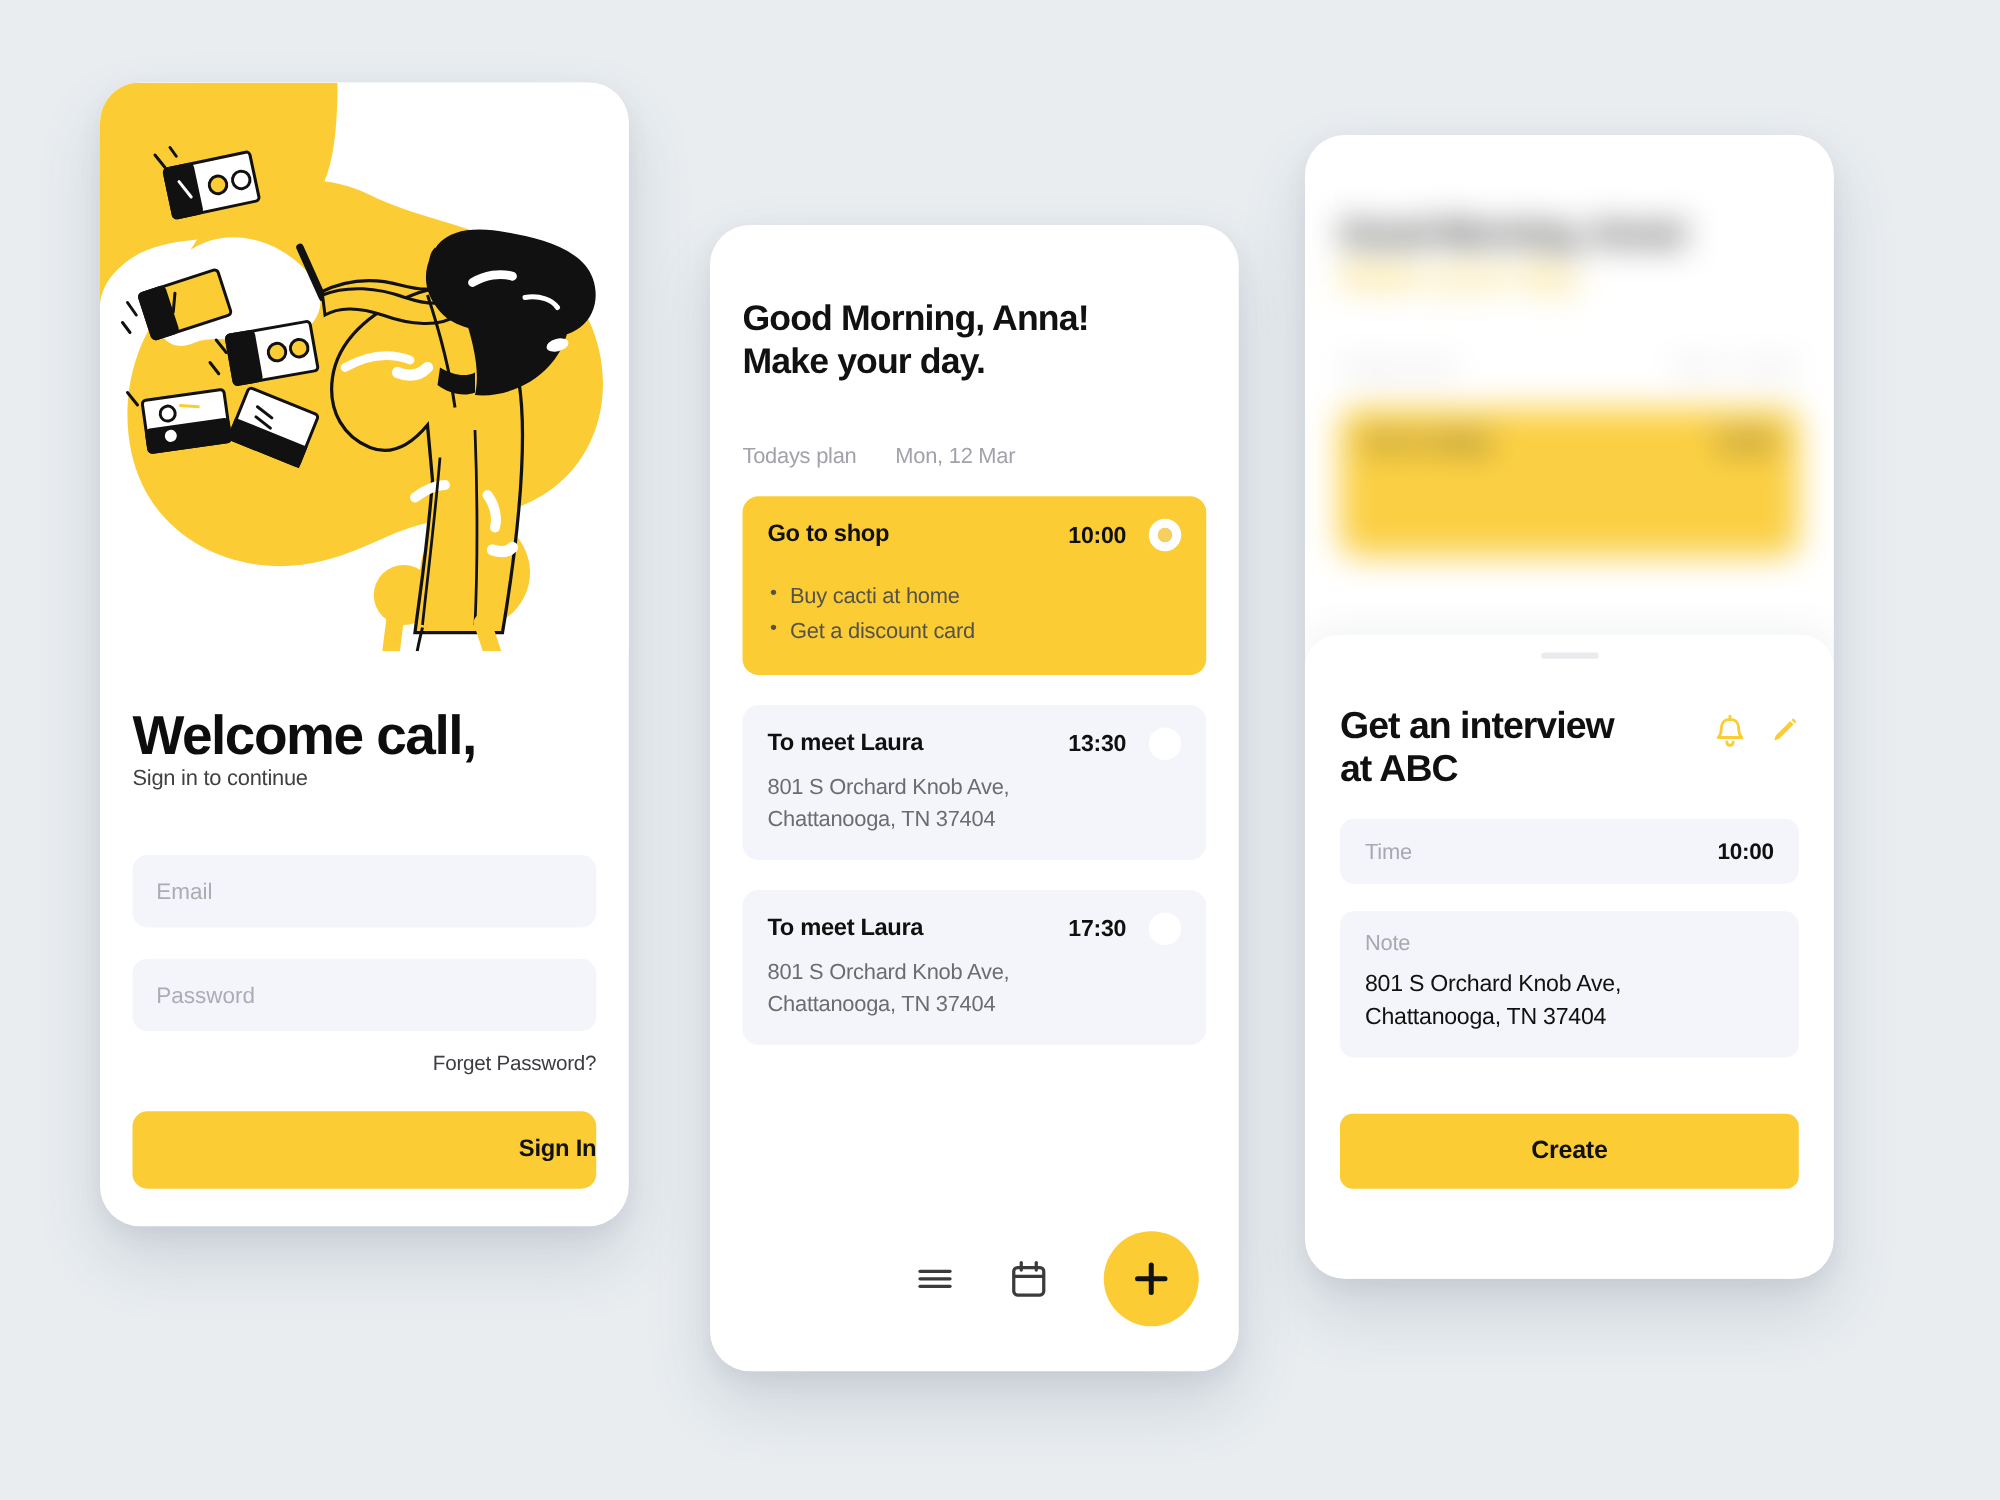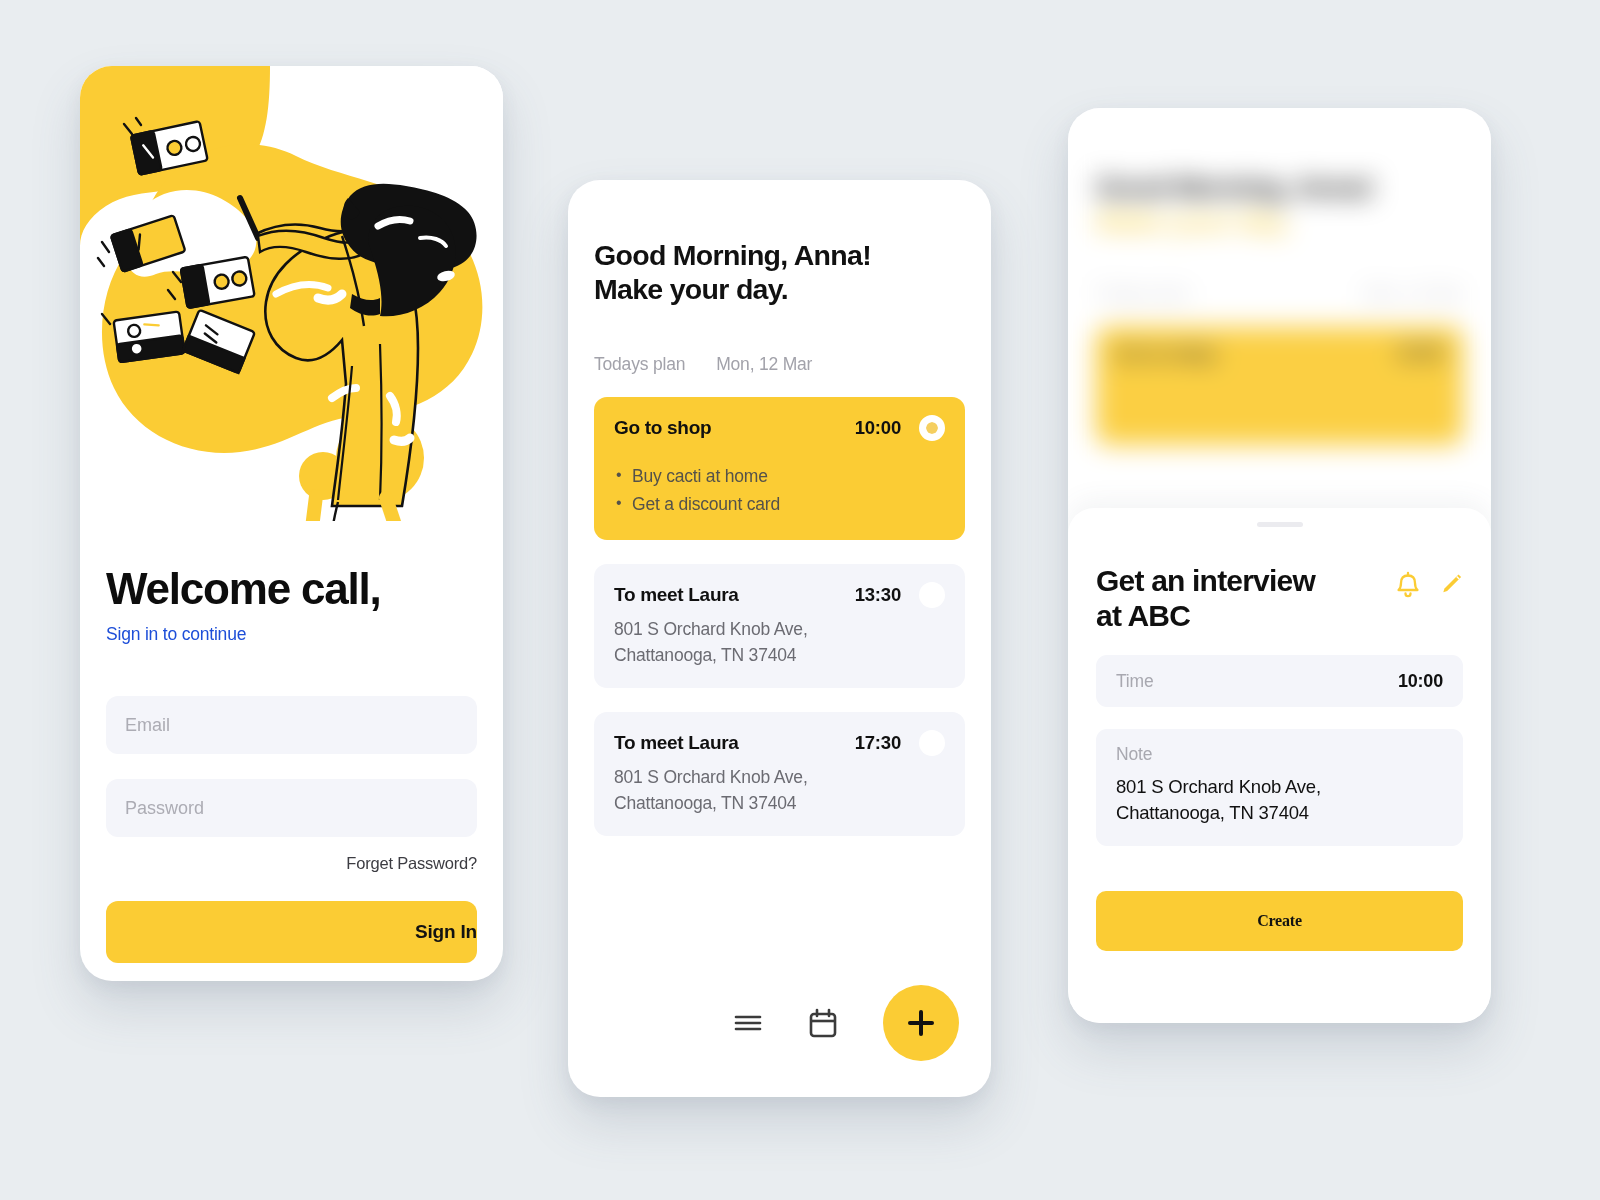--- a/index.html
+++ b/index.html
@@ -45,22 +45,22 @@
   .welcome-title {
     font-size: 44px;
     font-weight: 700;
     letter-spacing: -1.2px;
     color: #0D0D0D;
     margin-top: 45px;
     line-height: 1.05;
   }
   .welcome-sub {
     font-size: 17.5px;
-    color: #1d4ed8;
-    margin-top: 12px;
+    color: #404040;
+    margin-top: 0;
     letter-spacing: -0.2px;
   }
 
   .field {
     height: 58px;
     background: #F4F5FA;
     border-radius: 12px;
     display: flex;
     align-items: center;
     padding: 0 19px;
@@ -212,21 +212,21 @@
     border-radius: 50%;
     background: #FBCC34;
     display: flex; align-items: center; justify-content: center;
     cursor: pointer;
     border: none;
     flex: none;
   }
 
   
   #panel-create {
-    left: 1068px; top: 108px;
+    left: 1044px; top: 108px;
     width: 423px; height: 915px;
   }
   .blur-layer {
     position: absolute;
     left: 0; top: 0;
     width: 423px; height: 430px;
     filter: blur(13px);
     opacity: 0.92;
     padding: 62px 28px 0 28px;
     background: #fff;
@@ -320,22 +320,22 @@
     line-height: 1.42;
     letter-spacing: -0.2px;
   }
   .create-btn {
     margin-top: 45px;
     width: 100%;
     height: 60px;
     background: #FBCC34;
     border: none;
     border-radius: 10px;
-    font-family: Liberation Serif, serif;
-    font-size: 16px;
+    font-family: Liberation Sans, sans-serif;
+    font-size: 20px;
     font-weight: 700;
     color: #121212;
     letter-spacing: -0.2px;
     cursor: pointer;
   }
 </style>
 </head>
 <body>
 
 <div class="stage">

